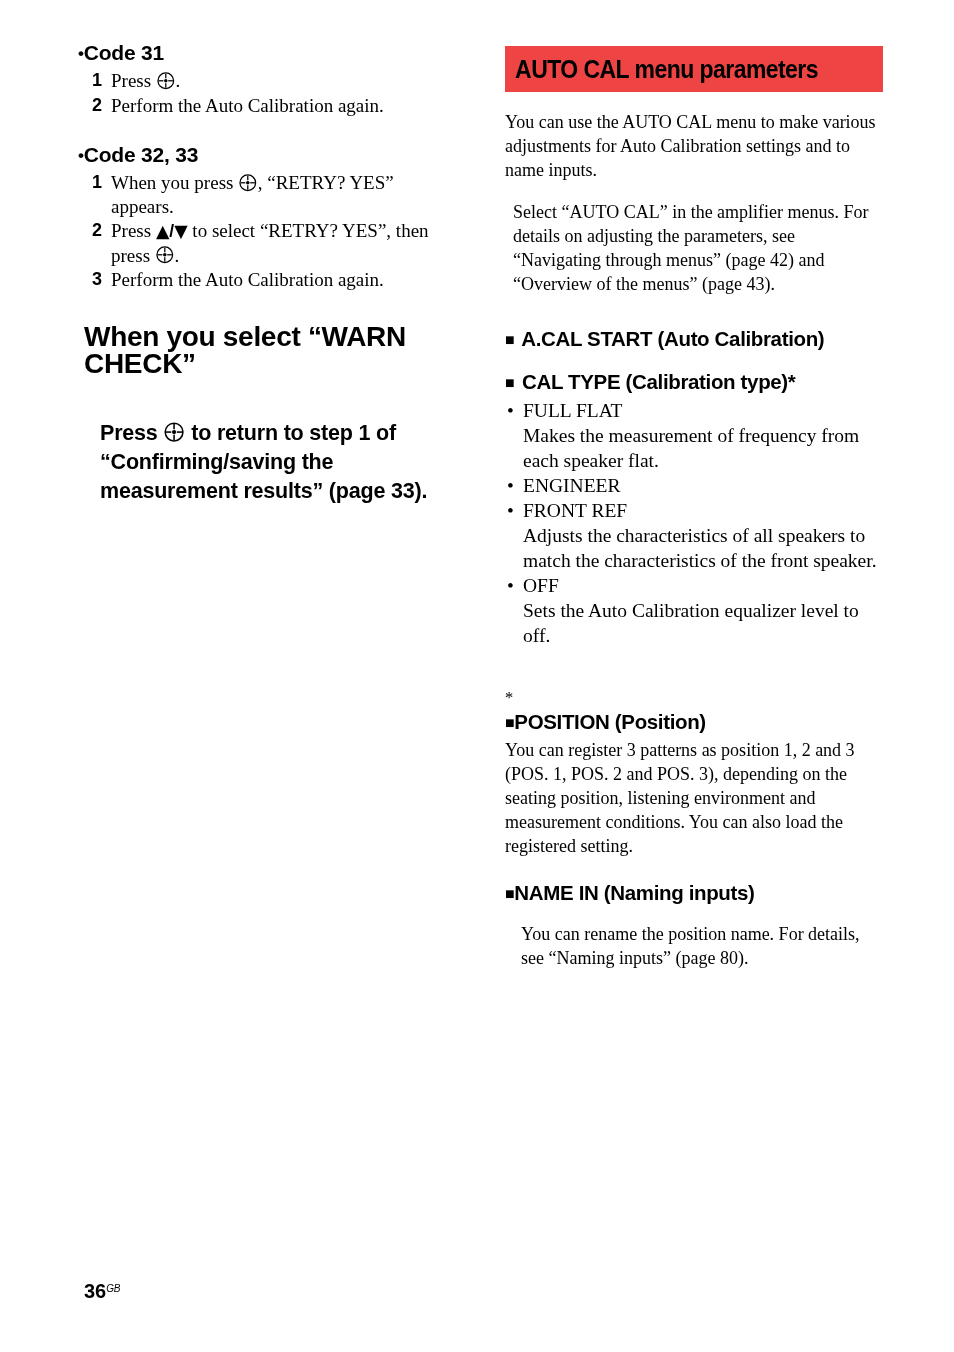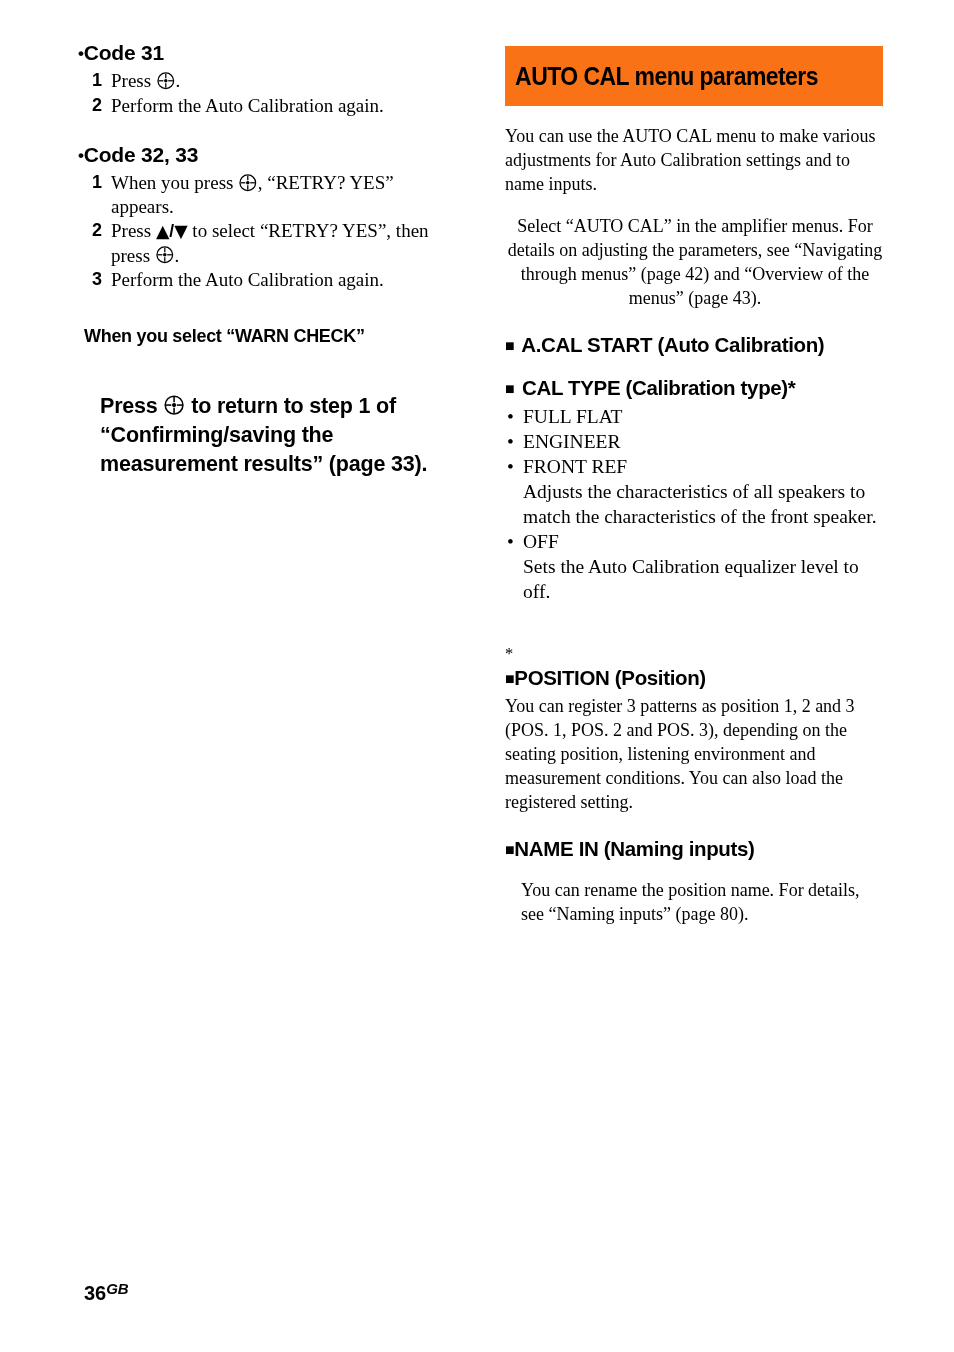--- a/index.html
+++ b/index.html
@@ -72,39 +72,39 @@
     font-family: "Liberation Sans", "DejaVu Sans", sans-serif;
     font-weight: bold;
     font-size: 18px;
     line-height: 23.5px;
   }
   .gap-block { height: 24px; }
 
   h2.section-head {
     font-family: "Liberation Sans", "DejaVu Sans", sans-serif;
     font-weight: bold;
-    font-size: 18px;
+    font-size: 28px;
     line-height: 27px;
     margin: 0 0 4px 0;
     letter-spacing: -0.3px;
   }
   .bold-callout {
     font-family: "Liberation Sans", "DejaVu Sans", sans-serif;
     font-weight: bold;
     font-size: 21.5px;
     line-height: 29px;
     margin: 16px;
     letter-spacing: -0.2px;
   }
 
   
   .banner {
-    background: #f97316;
+    background: #ef4444;
     width: 378px;
-    height: 60px;
+    height: 46px;
     margin: 0 0 10px 0;
     display: flex;
     align-items: center;
   }
   .banner-title {
     font-family: "Liberation Sans", "DejaVu Sans", sans-serif;
     font-weight: bold;
     font-size: 25px;
     line-height: 25px;
     letter-spacing: -0.6px;
@@ -189,23 +189,23 @@
   .footer {
     position: absolute;
     left: 84px;
     top: 1279px;
     font-family: "Liberation Sans", "DejaVu Sans", sans-serif;
     font-weight: bold;
     font-size: 20px;
     line-height: 20px;
   }
   .footer .gb {
-    font-size: 15px;
+    font-size: 10px;
     font-style: italic;
-    font-weight: bold;
+    font-weight: normal;
     vertical-align: 6px;
     letter-spacing: -0.2px;
   }
 </style>
 </head>
 <body>
 
 <div class="page">
 
   <div class="col-left">
@@ -282,34 +282,35 @@
 
   </div>
 
   <div class="col-right">
 
     <div class="banner">
       <div class="banner-title">AUTO CAL menu parameters</div>
     </div>
 
     <p class="body-text">You can use the AUTO CAL menu to make various adjustments for Auto Calibration settings and to name inputs.</p>
-    <p class="body-text" style="margin:0;text-align:center;">Select “AUTO CAL” in the amplifier menus. For details on adjusting the parameters, see “Navigating through menus” (page 42) and “Overview of the menus” (page 43).</p>
+    <p class="body-text" style="margin:8px;">Select “AUTO CAL” in the amplifier menus. For details on adjusting the parameters, see “Navigating through menus” (page 42) and “Overview of the menus” (page 43).</p>
 
     <div class="spacer-md"></div>
 
     <h3 class="sq-head"><span class="sq sp">■</span> <span>A.CAL START (Auto Calibration)</span></h3>
 
     <div class="spacer-sm"></div>
 
     <h3 class="sq-head"><span class="sq sp">■</span> <span>CAL TYPE (Calibration type)*</span></h3>
 
     <ul class="param-list">
       <li>
         <span class="b">•</span>
         <span>FULL FLAT</span>
+        <span class="desc">Makes the measurement of frequency from each speaker flat.</span>
       </li>
       <li>
         <span class="b">•</span>
         <span>ENGINEER</span>
       </li>
       <li>
         <span class="b">•</span>
         <span>FRONT REF</span>
         <span class="desc">Adjusts the characteristics of all speakers to match the characteristics of the front speaker.</span>
       </li>

